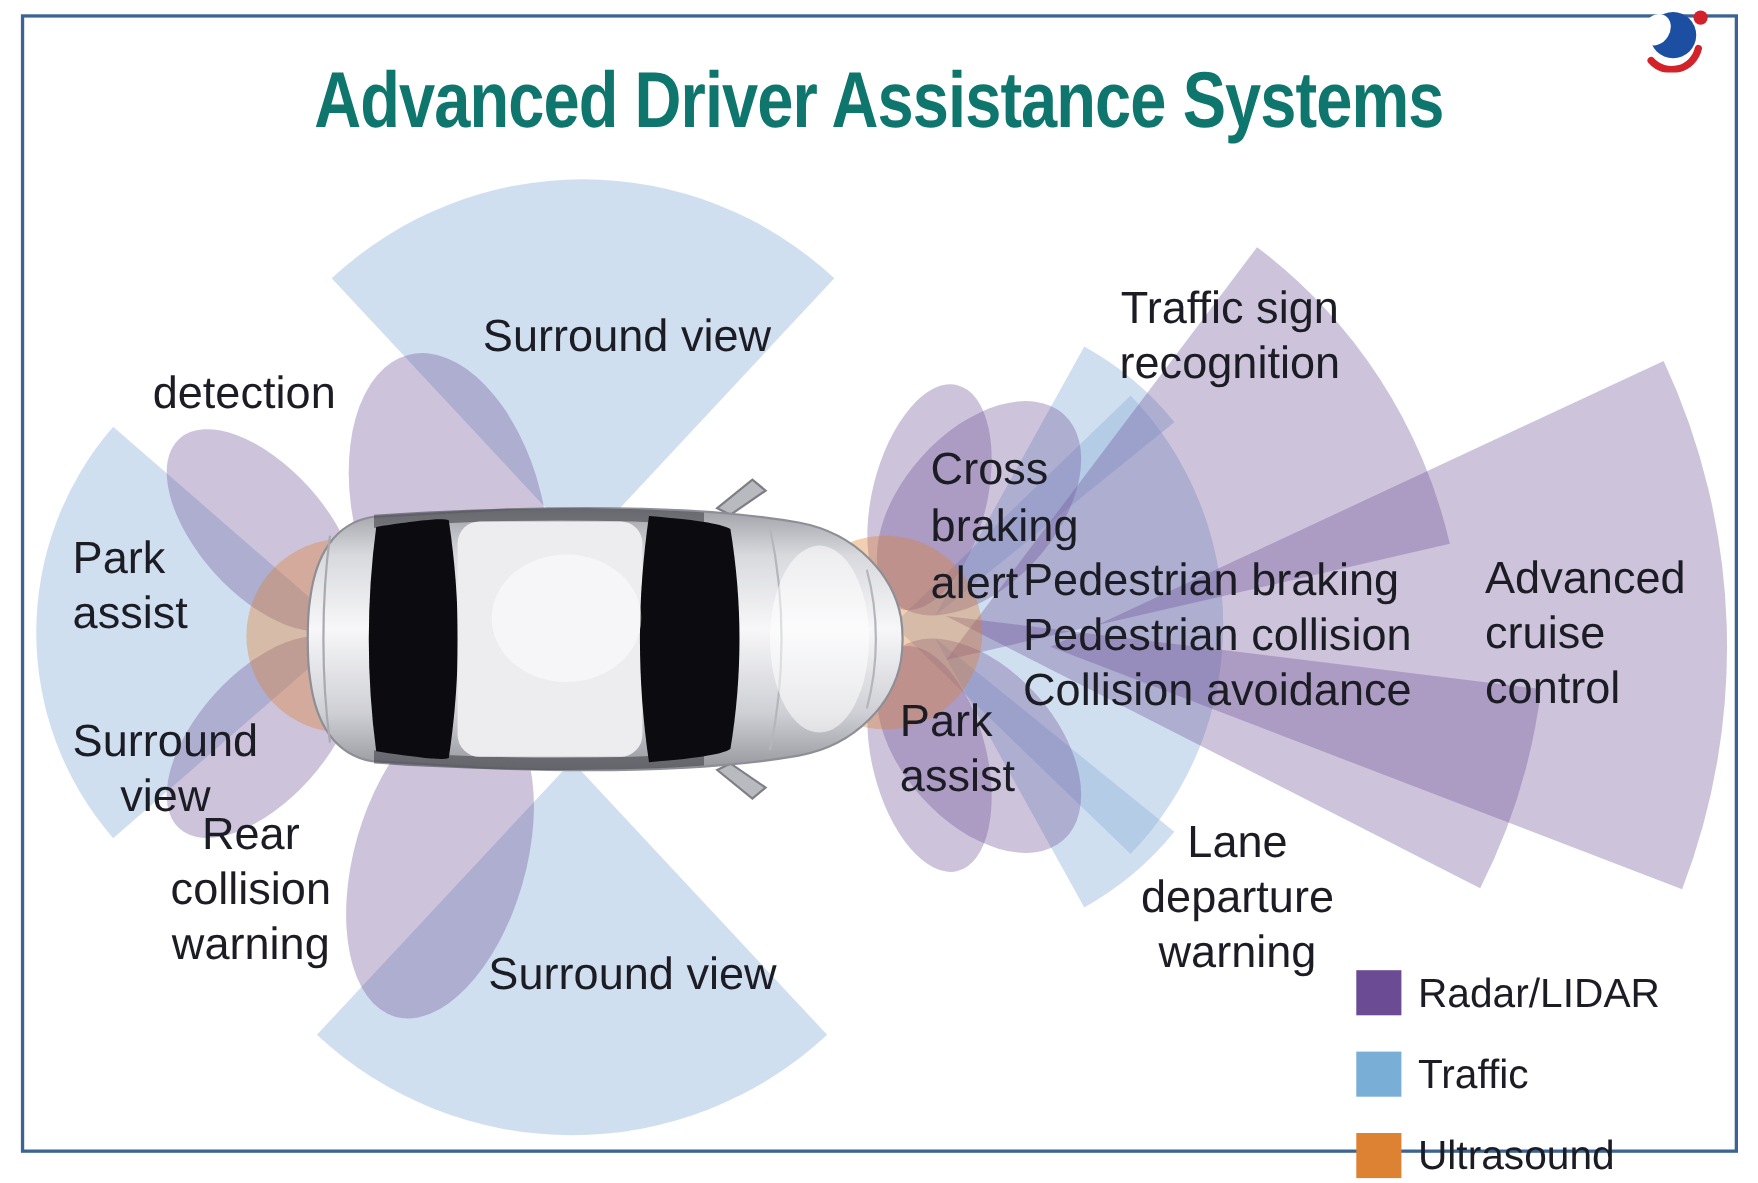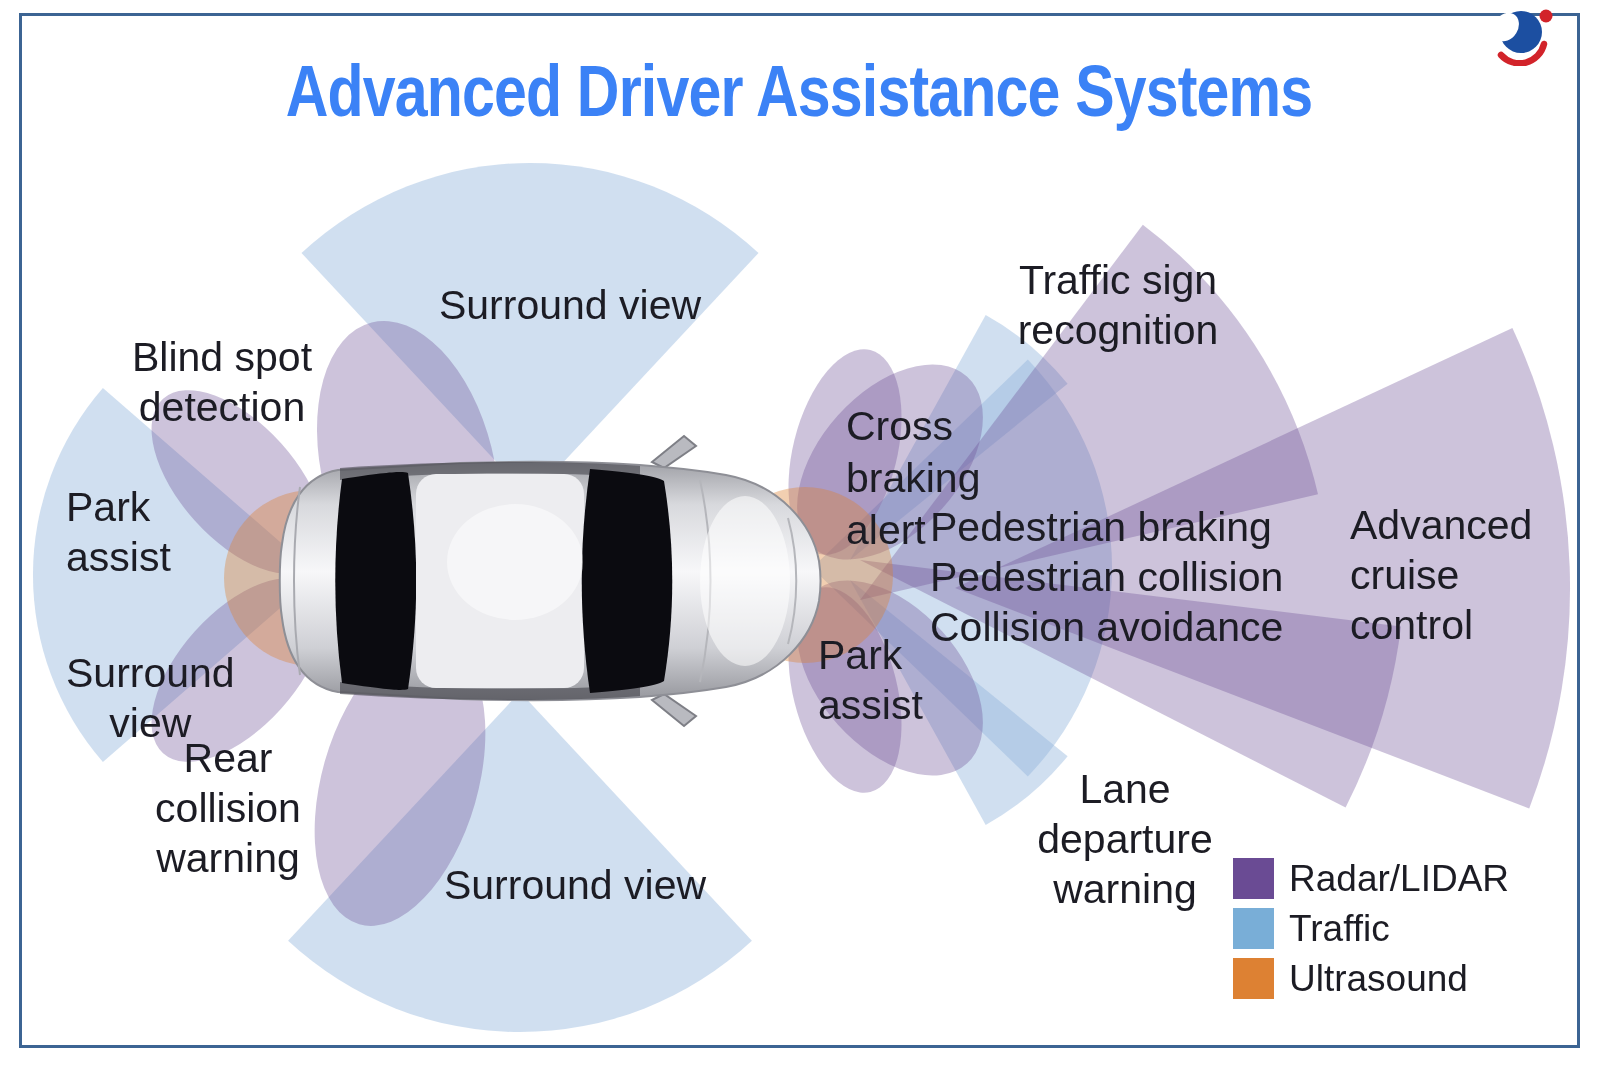--- a/index.html
+++ b/index.html
@@ -3,26 +3,26 @@
 <meta charset="utf-8">
 <style>
   html,body{margin:0;padding:0;background:#ffffff;}
   body{width:1598px;height:1075px;position:relative;overflow:hidden;
        font-family:"Liberation Sans","DejaVu Sans",sans-serif;color:#1c1c24;}
   .stage{position:absolute;inset:0;}
   .frame{position:absolute;left:19px;top:13px;width:1561px;height:1035px;
          border:3px solid #3c6493;box-sizing:border-box;background:transparent;pointer-events:none;}
   svg.art{position:absolute;left:0;top:0;}
   .title{position:absolute;left:0;right:0;top:50px;text-align:center;margin:0;
-         font-size:72px;font-weight:700;letter-spacing:-1px;color:#3b82f6;}
+         font-size:72px;font-weight:700;letter-spacing:-1px;color:#0f766e;}
   .title span{display:inline-block;transform:scaleX(.82);}
   .lbl{position:absolute;font-size:41px;line-height:50px;white-space:nowrap;color:#1c1c24;}
   .lbl.center{transform:translateX(-50%);text-align:center;}
   .legend{position:absolute;left:1233px;top:858px;display:flex;flex-direction:column;gap:9px;}
-  .legend-row{display:flex;align-items:center;gap:15px;}
+  .legend-row{display:flex;align-items:center;gap:15px;margin-top:24px;}
   .swatch{width:41px;height:41px;flex:0 0 41px;}
   .legend-label{font-size:37px;line-height:41px;white-space:nowrap;}
   .logo{position:absolute;left:1492px;top:4px;width:62px;height:62px;}
 </style>
 </head>
 <body>
 
 <div class="stage">
 
   <svg class="art" width="1598" height="1075" viewBox="0 0 1598 1075">
@@ -98,21 +98,20 @@
 
   <h1 class="title">
     <span>Advanced Driver Assistance Systems</span>
   </h1>
 
   <div class="lbl center" style="left:570px;top:280px;">
     <div>Surround view</div>
   </div>
 
   <div class="lbl center" style="left:222px;top:332px;">
-    <div>Blind spot</div>
     <div>detection</div>
   </div>
 
   <div class="lbl" style="left:66px;top:482px;">
     <div>Park</div>
     <div>assist</div>
   </div>
 
   <div class="lbl" style="left:66px;top:648px;text-align:center;">
     <div>Surround</div>
@@ -150,21 +149,21 @@
     <div>Advanced</div>
     <div>cruise</div>
     <div>control</div>
   </div>
 
   <div class="lbl center" style="left:1118px;top:255px;">
     <div>Traffic sign</div>
     <div>recognition</div>
   </div>
 
-  <div class="lbl center" style="left:1125px;top:740px;margin-top:24px;">
+  <div class="lbl center" style="left:1125px;top:740px;">
     <div>Lane</div>
     <div>departure</div>
     <div>warning</div>
   </div>
 
   <div class="legend">
     <div class="legend-row">
       <div class="swatch" style="background: rgb(106, 75, 148);"></div>
       <div class="legend-label">Radar/LIDAR</div>
     </div>

